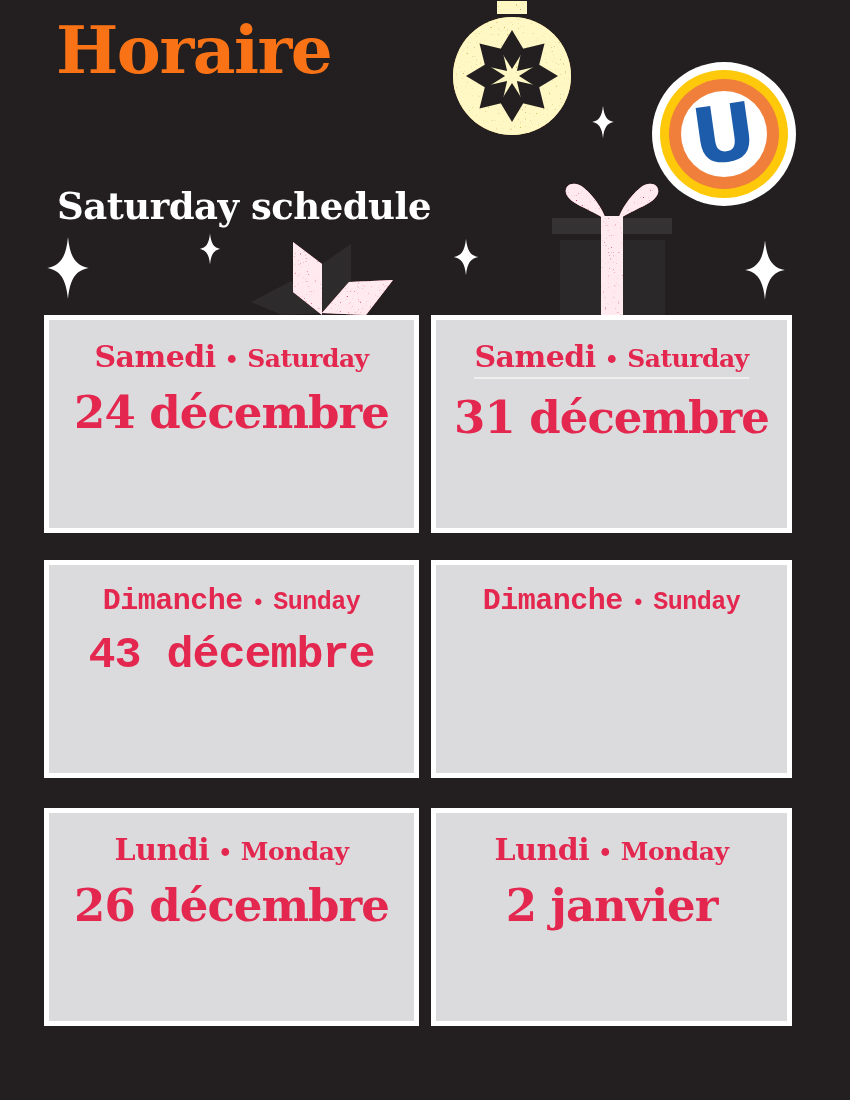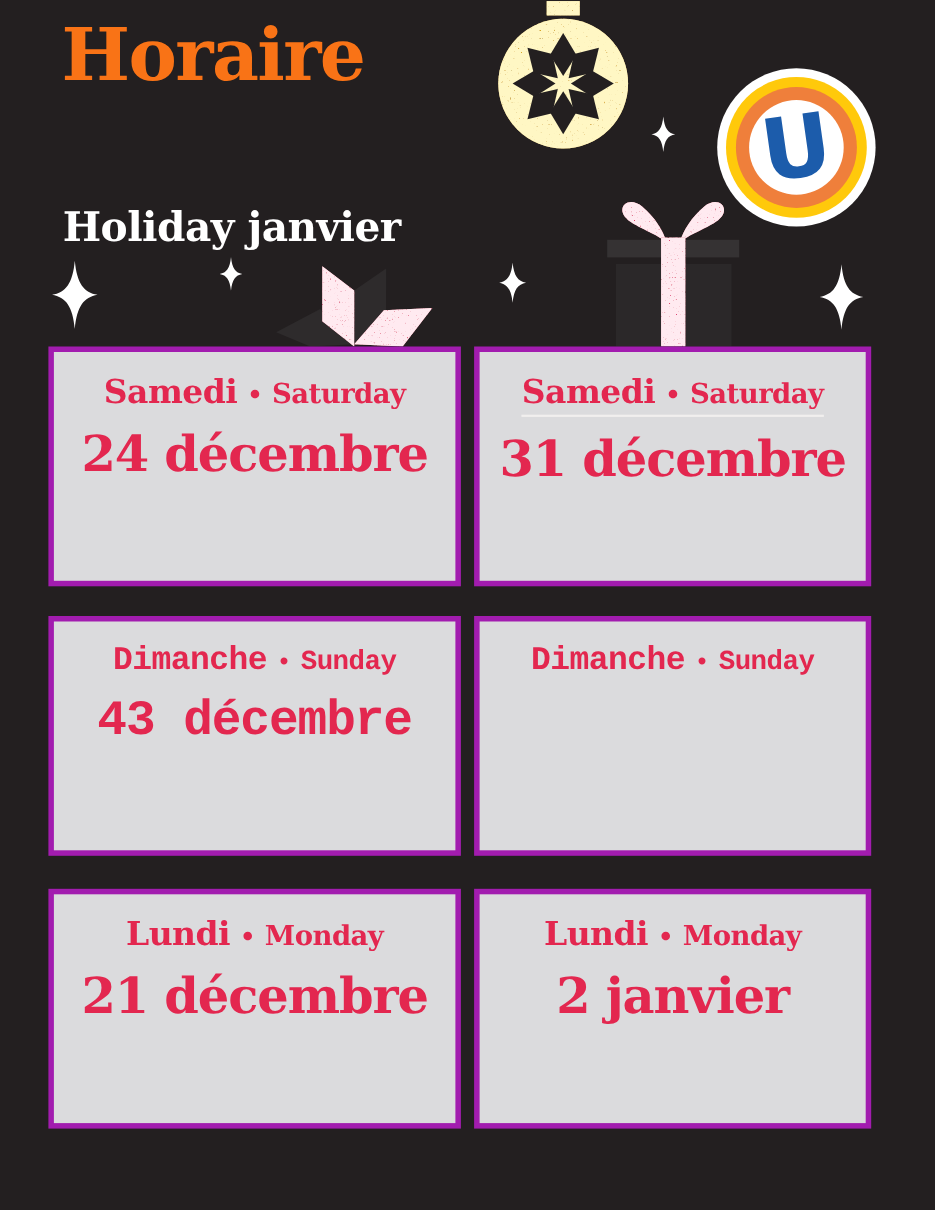--- a/index.html
+++ b/index.html
@@ -25,21 +25,21 @@
   #gift{left:545px;top:182px;}
   #poinsettia{left:245px;top:238px;}
   .sparkle{position:absolute;filter:blur(0.3px);}
   #sparkle-1{left:45px;top:235px;}
   #sparkle-2{left:197px;top:233px;}
   #sparkle-3{left:591px;top:105px;}
   #sparkle-4{left:452px;top:238px;}
   #sparkle-5{left:743px;top:238px;}
   
   .card{
-    position:absolute;height:218px;background:#a21caf;
+    position:absolute;height:218px;background:#ffffff;
     padding:5px;box-sizing:border-box;
   }
   .card:nth-child(odd){left:44px;width:375px;}
   .card:nth-child(even){left:431px;width:361px;}
   .card:nth-child(1),.card:nth-child(2){top:315px;}
   .card:nth-child(3),.card:nth-child(4){top:560px;font-family:Liberation Mono, monospace;}
   .card:nth-child(5),.card:nth-child(6){top:808px;}
   .card-body{
     background:#dbdbdd;width:100%;height:100%;box-sizing:border-box;
     display:flex;flex-direction:column;align-items:center;
@@ -92,21 +92,21 @@
       </filter>
       <symbol id="sparkle-sym" viewBox="-40 -56 80 112">
         <path d="M0 -54 C3.5 -18 14 -4 36 0 C14 4 3.5 18 0 54 C-3.5 18 -14 4 -36 0 C-14 -4 -3.5 -18 0 -54 Z" fill="#ffffff"></path>
       </symbol>
     </defs>
   </svg>
 
   <div class="title">
     <div>Horaire</div>
   </div>
-  <div class="subtitle">Holiday janvier</div>
+  <div class="subtitle">Saturday schedule</div>
 
   <svg id="ornament" class="decor" width="130" height="140" viewBox="0 0 130 140">
     <rect x="50" y="1" width="30" height="13" fill="#d9a928" filter="url(#f-gold)"></rect>
     <circle cx="65" cy="76" r="59" fill="#d9a928" filter="url(#f-gold)"></circle>
     <g fill="#231f20">
       <polygon points="65,69 77,50 65,30 53,50"></polygon>
       <polygon points="69.9,71.1 91.9,66.1 97.5,43.5 74.9,49.1"></polygon>
       <polygon points="72,76 91,88 111,76 91,64"></polygon>
       <polygon points="69.9,80.9 91.9,85.9 97.5,108.5 74.9,102.9"></polygon>
       <polygon points="65,83 77,102 65,122 53,102"></polygon>
@@ -202,21 +202,21 @@
       </div>
     </div>
       <div class="card">
       <div class="card-body">
         <div class="day-line">
           <span class="day-fr">Lundi</span>
           <span class="bullet">•</span>
           <span class="day-en">Monday</span>
         </div>
         <div class="date-line">
-          <span>21 décembre</span><sup></sup><span></span>
+          <span>26 décembre</span><sup></sup><span></span>
         </div>
       </div>
     </div>
       <div class="card">
       <div class="card-body">
         <div class="day-line">
           <span class="day-fr">Lundi</span>
           <span class="bullet">•</span>
           <span class="day-en">Monday</span>
         </div>

